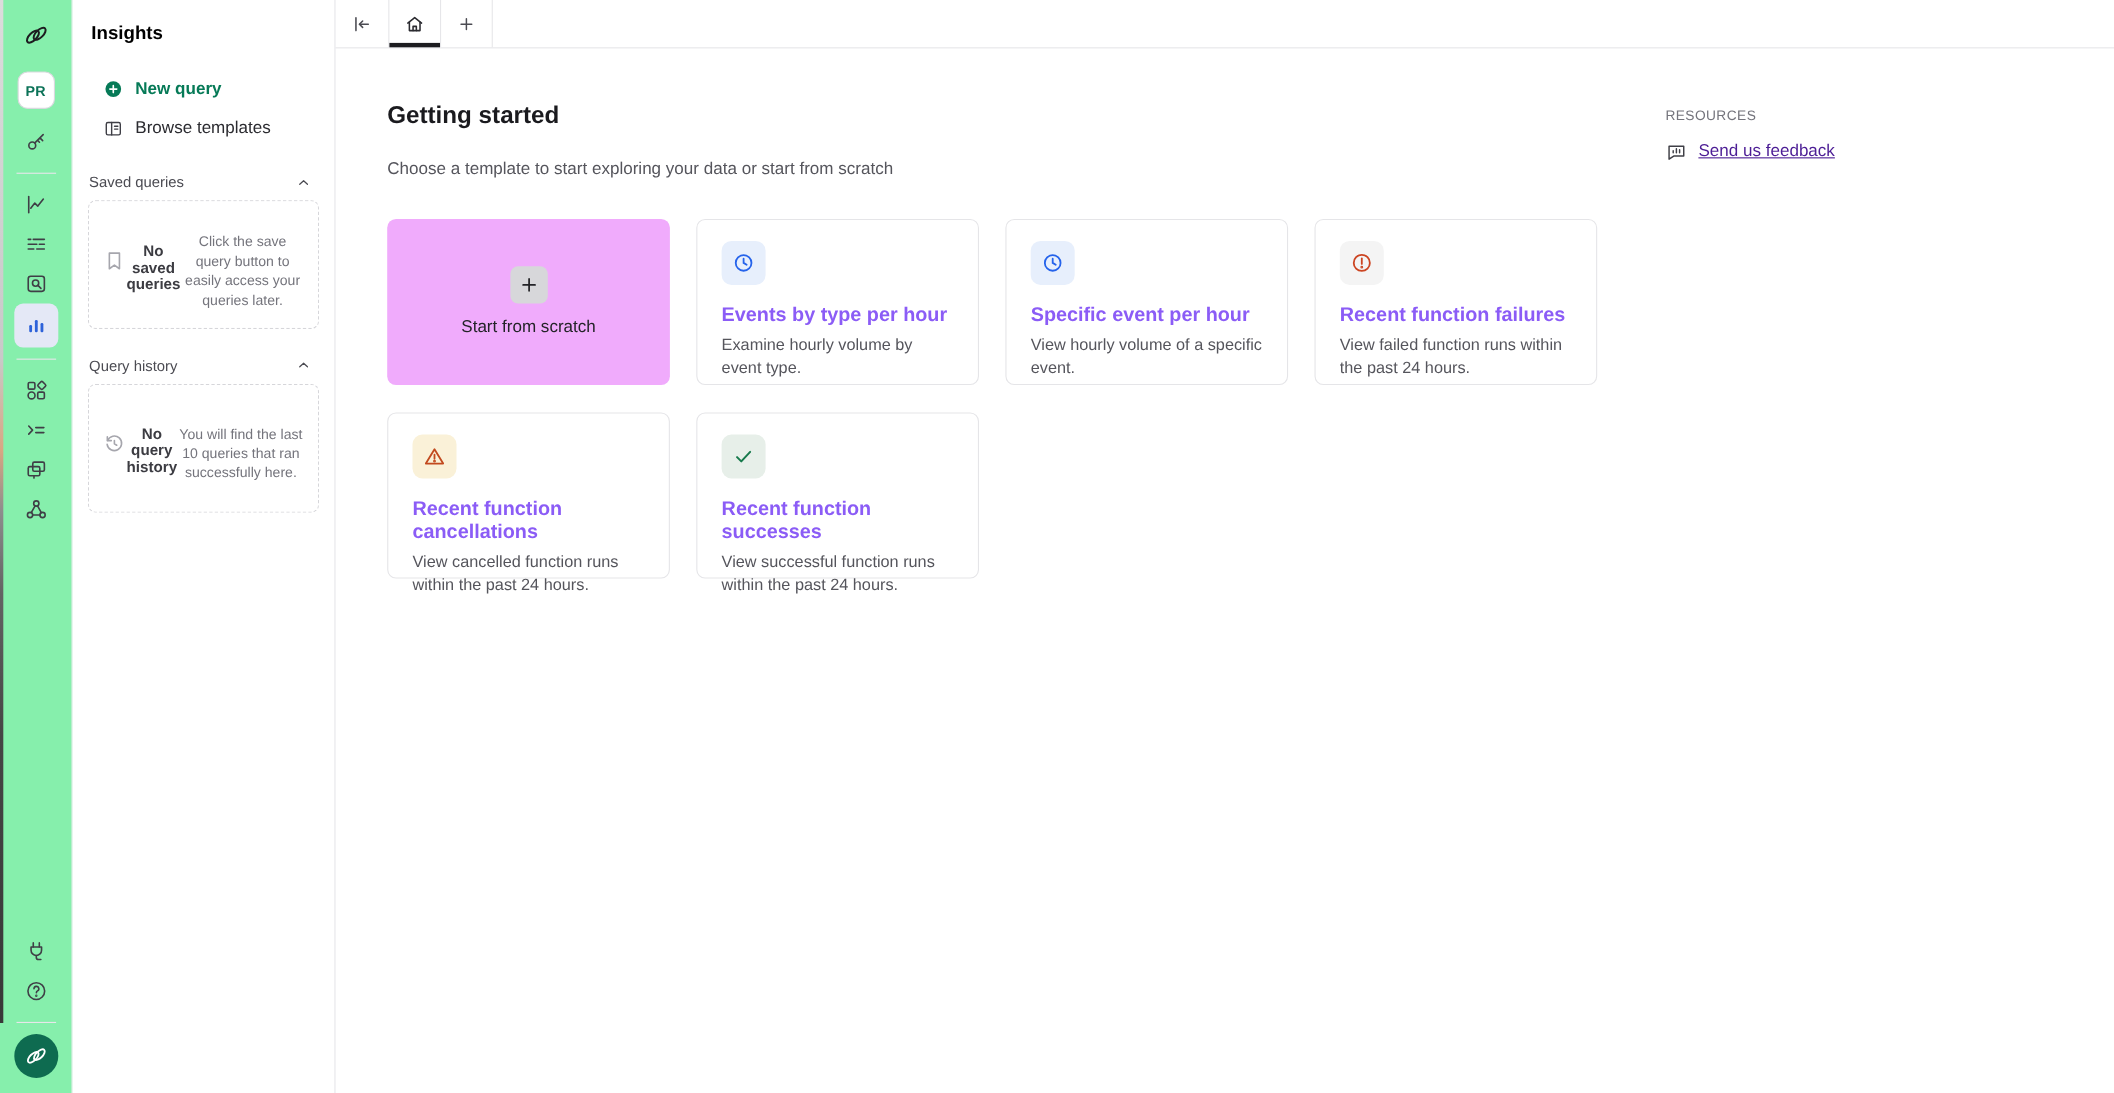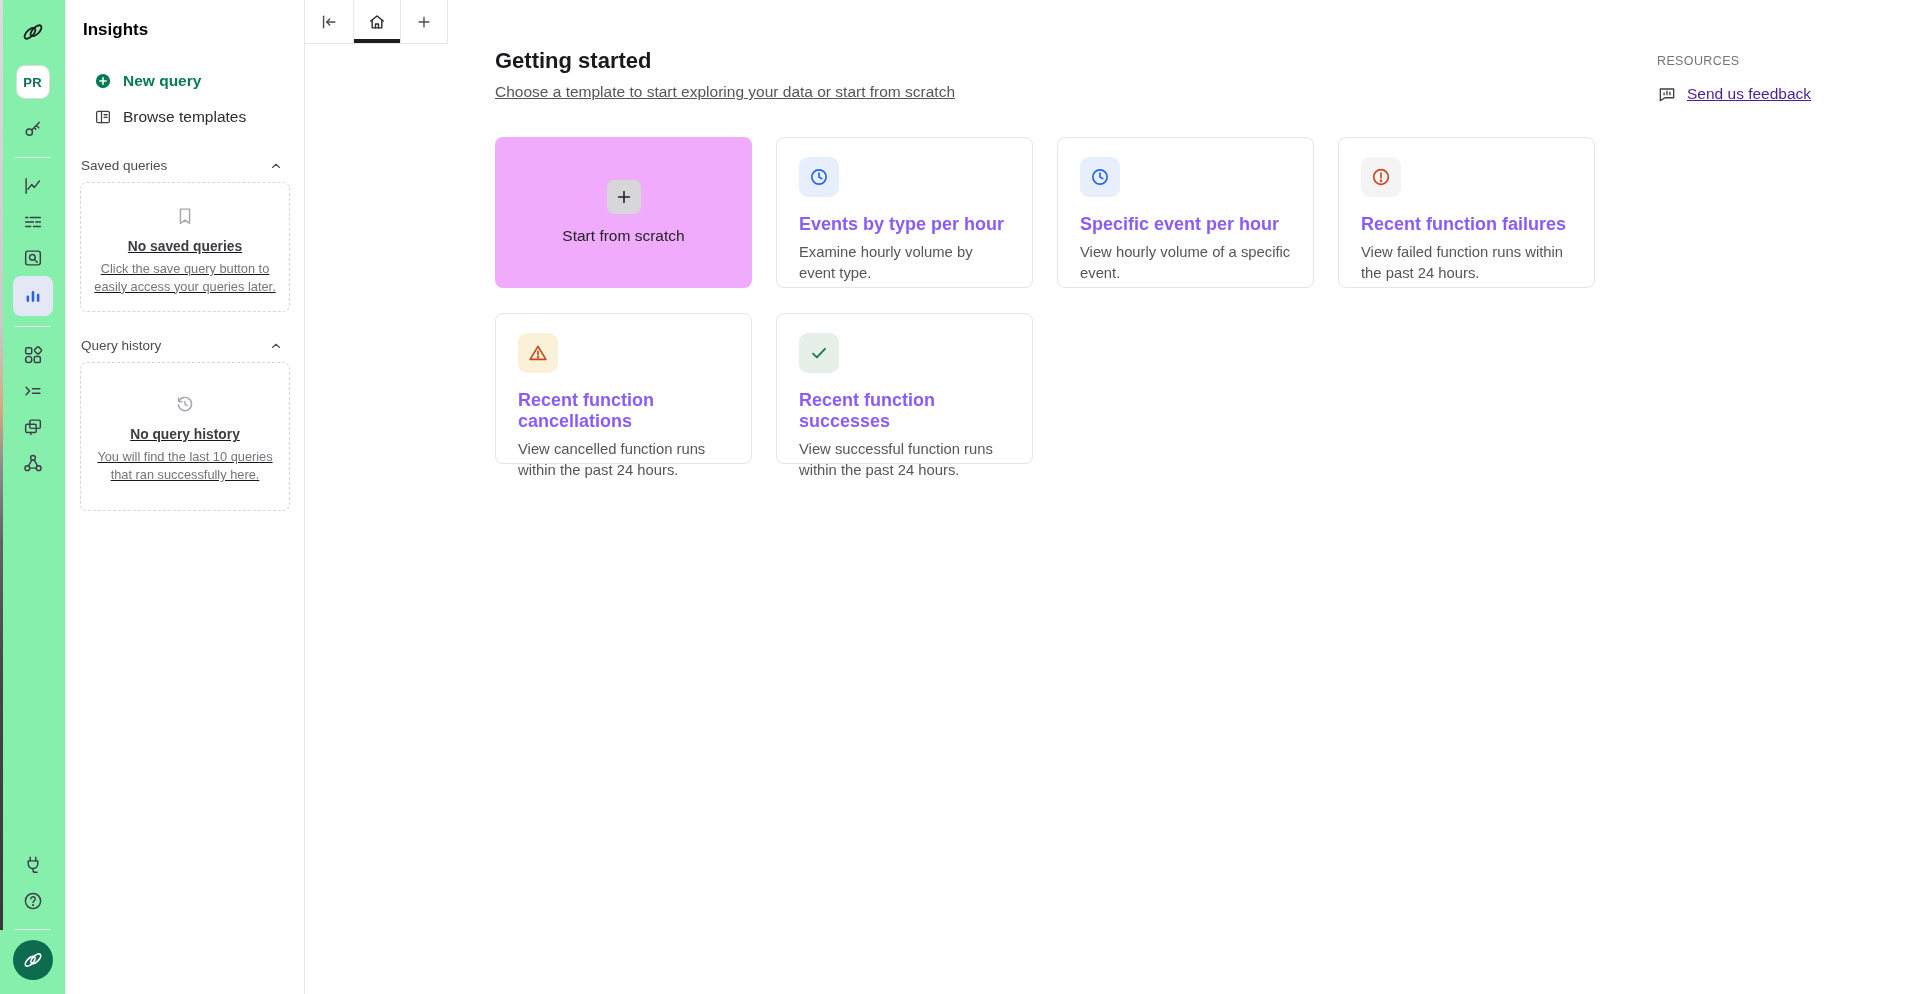--- a/index.html
+++ b/index.html
@@ -32,38 +32,38 @@
   .sidebar { width:239px; flex:0 0 239px; border-right:1px solid #e6e6e9; background:#fff; padding-top:20px; }
   .sb-title { font-size:17px; font-weight:600; color:#000000; padding-left:17px; }
   .sb-actions { margin-top:26px; display:flex; flex-direction:column; gap:6px; }
   .sb-action { display:flex; align-items:center; gap:11px; padding:6px 10px 6px 28px;
     font-size:15.5px; cursor:pointer; }
   .sb-action.green { color:#067a57; font-weight:600; }
   .sb-action.plain { color:#2b2b30; font-weight:400; }
   .sb-section-head { display:flex; align-items:center; justify-content:space-between;
     padding:0 21px 0 15px; margin-top:26px; font-size:13.5px; color:#4b4b52; cursor:pointer; }
   .sb-empty { margin:9px 14px 0 14px; border:1px dashed #d6d6da; border-radius:7px;
-    display:flex; flex-direction:column; align-items:center; text-align:center; padding:22px 12px 16px;text-decoration:underline; }
+    display:flex; flex-direction:row; align-items:center; text-align:center; padding:22px 12px 16px; }
   .sb-empty .ic { color:#a6a6ad; margin-bottom:12px; }
   .sb-empty-title { font-size:13.8px; font-weight:600; color:#3c3c42; }
   .sb-empty-body { margin-top:6px; font-size:12.8px; line-height:1.38; color:#74747c; }
 
   
-  .main { flex:1; display:flex; flex-direction:row; min-width:0; }
+  .main { flex:1; display:flex; flex-direction:column; min-width:0; }
   .tabbar { height:44px; flex:0 0 44px; border-bottom:1px solid #e6e6e9; display:flex; align-items:stretch; }
   .tab-sep { width:1px; background:#e6e6e9; }
   .tab-btn { width:48px; display:flex; align-items:center; justify-content:center;
     color:#4b4b52; cursor:pointer; background:none; border:none; }
   .tab { width:46px; display:flex; align-items:center; justify-content:center; position:relative;
     color:#2b2b30; cursor:pointer; }
   .tab.active::after { content:""; position:absolute; left:0; right:0; bottom:0; height:4px; background:#1d1d20; }
 
   .content { position:relative; flex:1; padding:48px 0 0 47px; }
   .page-title { font-size:22px; font-weight:600; color:#1a1a1e; }
-  .page-sub { margin-top:9px; font-size:15.5px; color:#55555c;text-decoration:underline; }
+  .page-sub { margin-top:27px; font-size:15.5px; color:#55555c; }
 
   .resources { position:absolute; left:1209px; top:54px; }
   .res-head { font-size:12.5px; letter-spacing:.03em; color:#74747c; }
   .res-link { margin-top:16px; display:flex; align-items:center; gap:10px; font-size:15.5px;
     color:#4c1d95; cursor:pointer;text-decoration:underline; }
   .res-link .ic { color:#3f3f46; display:flex; }
 
   .cards { margin-top:36px; display:grid; grid-template-columns:repeat(4,257px); gap:25px 24px; }
   .card { width:257px; height:151px; border-radius:8px; }
   .card.scratch { background:#f0abfc; display:flex; flex-direction:column; align-items:center;

